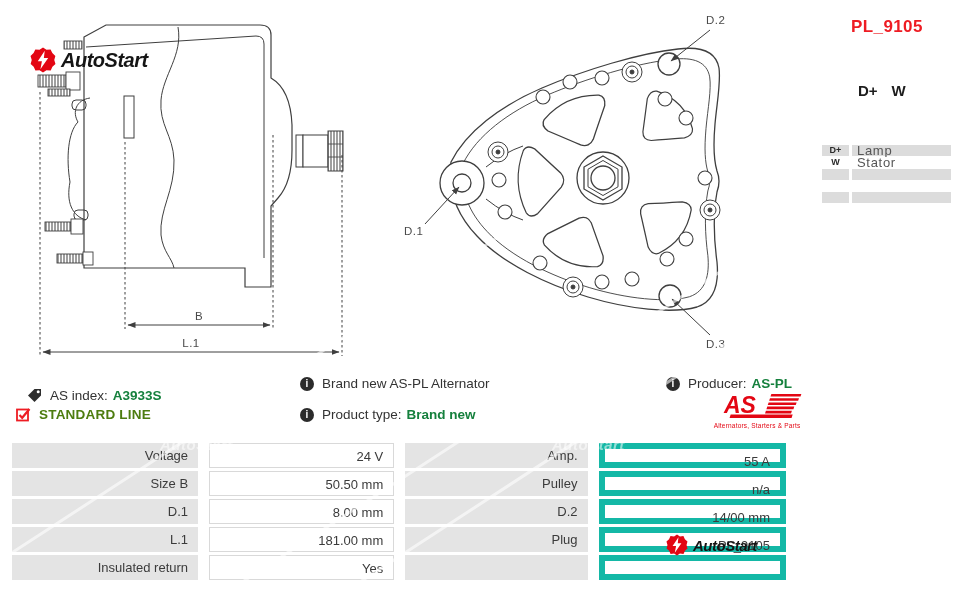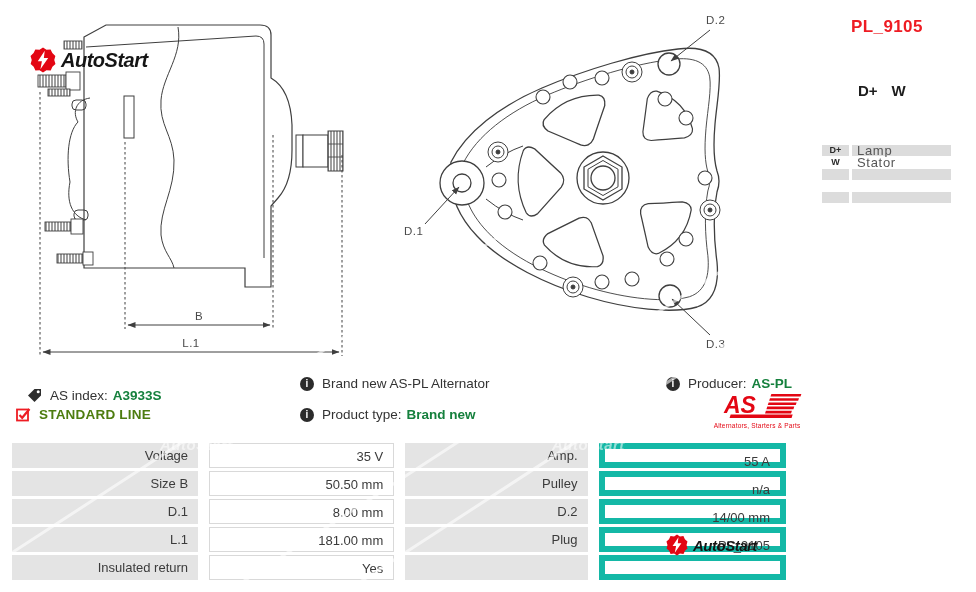--- a/index.html
+++ b/index.html
@@ -272,21 +272,21 @@
         <rect x="48" y="18.8" width="26" height="2.6"></rect>
         <rect x="14" y="22.6" width="62" height="3.4"></rect>
       </g>
     </svg>
     <div class="aspl-sub">Alternators, Starters &amp; Parts</div>
   </div>
 
   <div class="abs spec">
     <div class="spec-row">
       <div class="cell cl">Voltage</div>
-      <div class="cell cv">35 V</div>
+      <div class="cell cv">24 V</div>
       <div class="cell cl2">Amp.</div>
       <div class="cell cv2">55 A</div>
     </div>
     <div class="spec-row">
       <div class="cell cl">Size B</div>
       <div class="cell cv">50.50 mm</div>
       <div class="cell cl2">Pulley</div>
       <div class="cell cv2">n/a</div>
     </div>
     <div class="spec-row">

